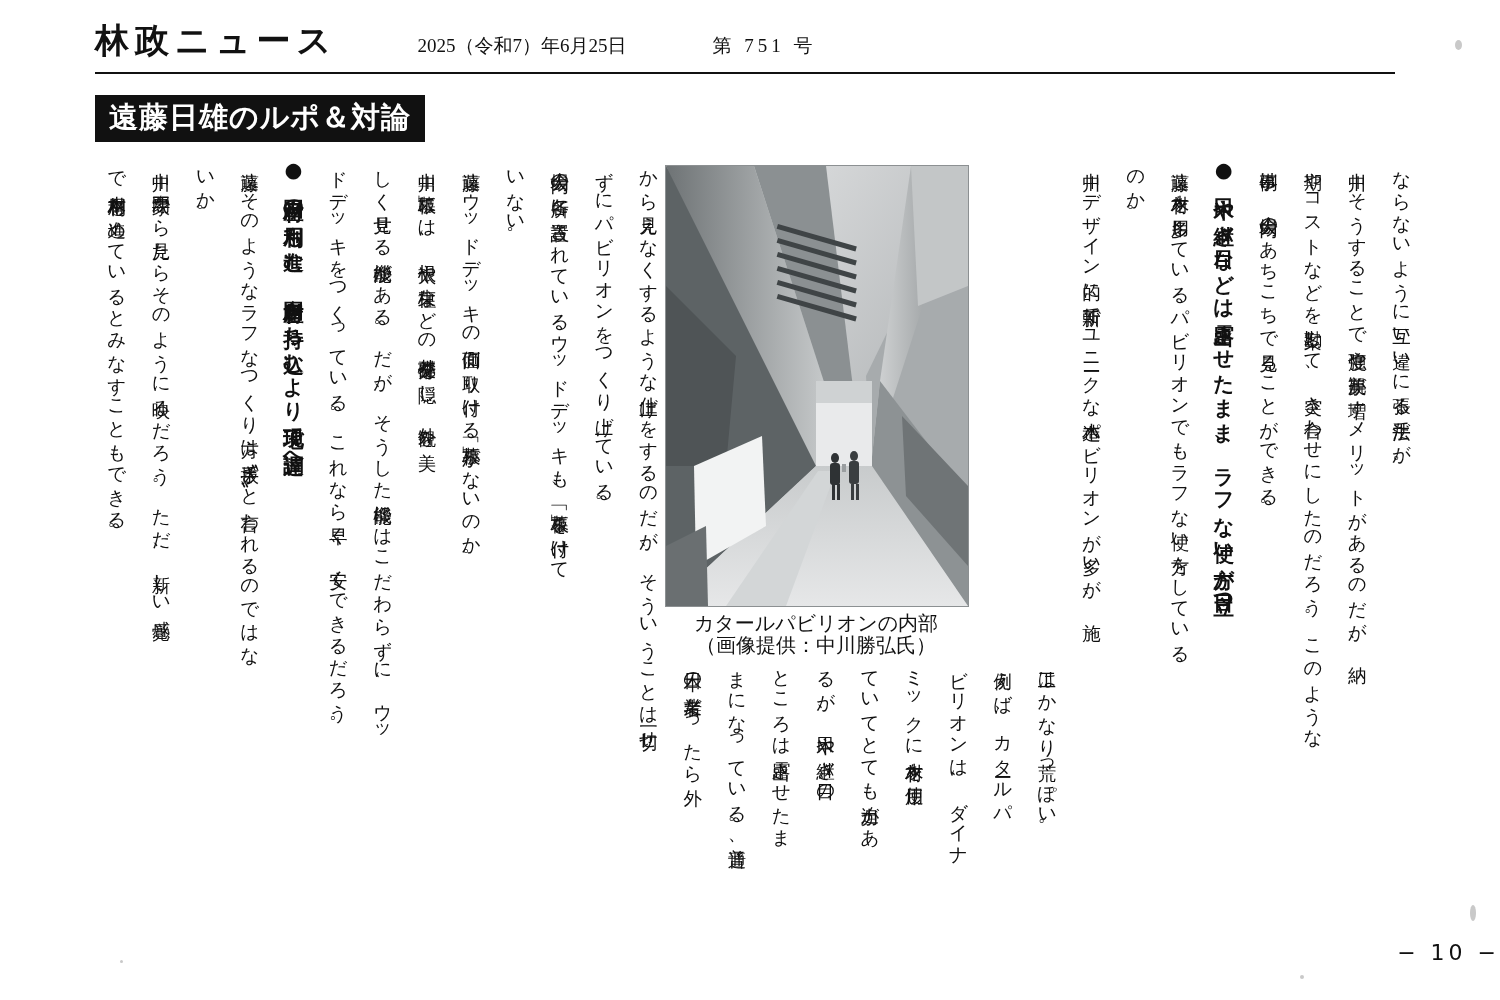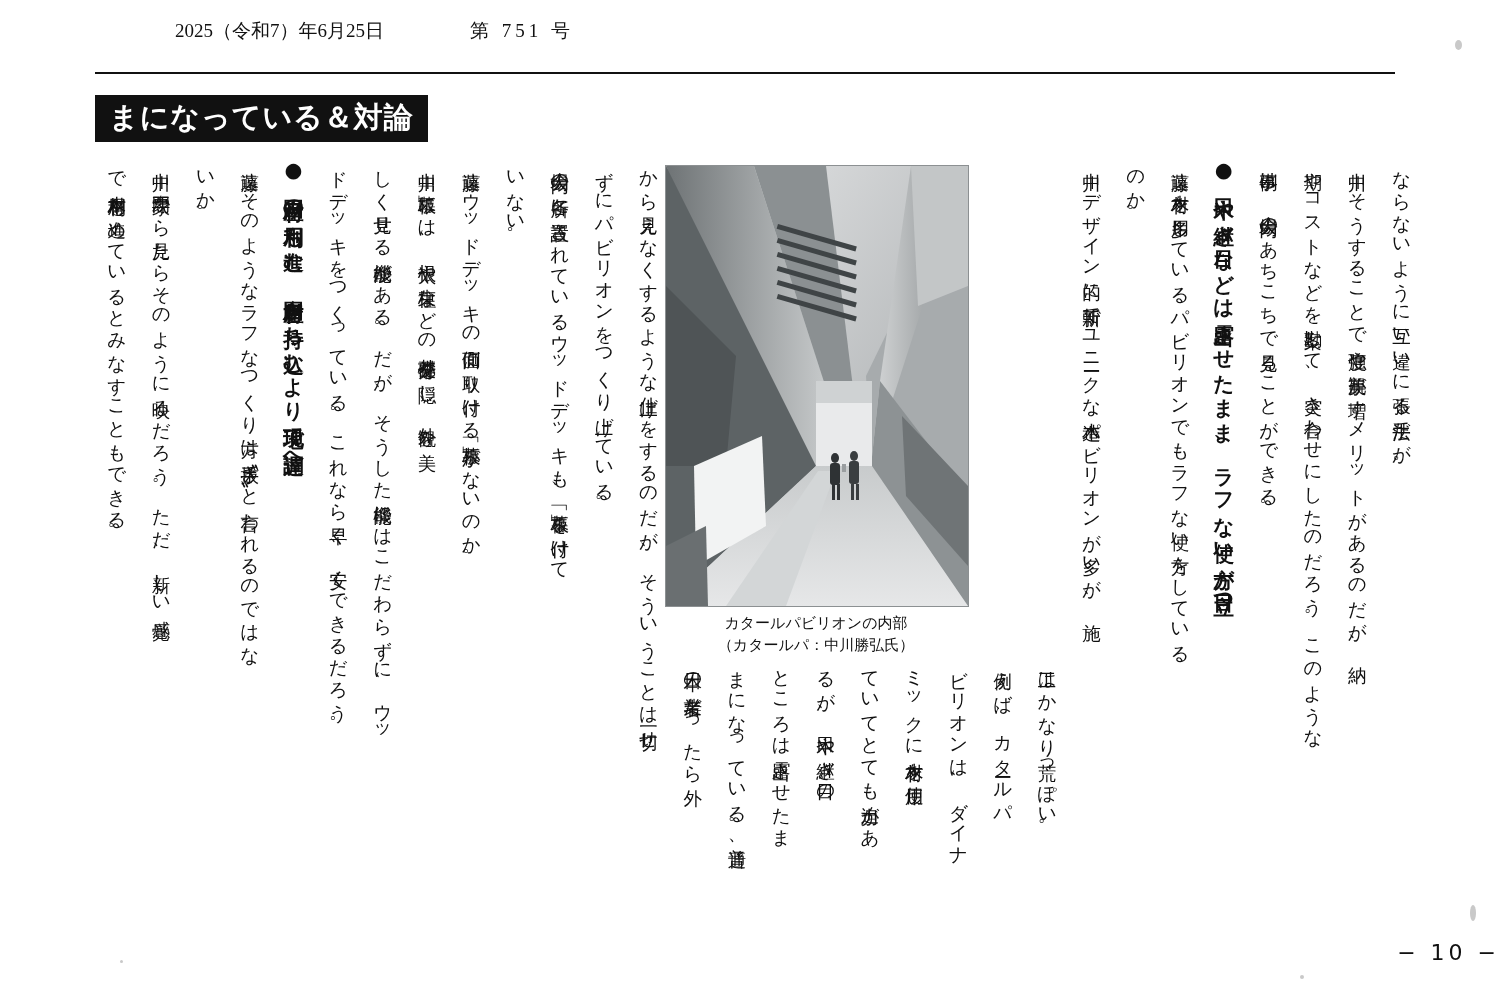--- a/index.html
+++ b/index.html
@@ -129,21 +129,21 @@
     overflow: hidden;
     background: #b9bcbd;
     border: 1px solid #8c9092;
   }
   .photo svg { display: block; }
   .caption {
     position: absolute;
     left: 660px;
     top: 612px;
     width: 312px;
-    font-size: 15px;
+    font-size: 20px;
     line-height: 22px;
     text-align: center;
     font-family: "DejaVu Sans", "Liberation Sans", sans-serif;
   }
 
   
   .page-number {
     position: absolute;
     left: 0;
     top: 940px;
@@ -158,27 +158,28 @@
   .speckle {
     position: absolute;
     background: #c9c9c9;
     border-radius: 50%;
   }
 </style>
 </head>
 <body>
 
 <div class="masthead">
+  <div class="masthead-title">林政ニュース</div>
   <div class="masthead-date">2025（令和7）年6月25日</div>
   <div class="masthead-issue">第 751 号</div>
 </div>
 <div class="rule-top"></div>
 
 <div class="headline-row">
-  <div class="headline-tag">まになっている＆対論</div>
+  <div class="headline-tag">遠藤日雄のルポ＆対論</div>
 </div>
 
 <div class="body-area">
 
 <div class="col" style="left: 21.3px;">で木材利用を進めているとみなすこともできる。</div>
     <div class="col" style="left: 65.6px;">中川　専門家から見たらそのように映るだろう。ただ、新しい感覚</div>
     <div class="col" style="left: 109.9px;">いか。</div>
     <div class="col" style="left: 154.2px;">遠藤　そのようなラフなつくり方は〝手抜き〟と言われるのではな</div>
     <div class="col bold" style="left: 198.5px;">●国産材の利用も進む、自国産材を持ち込むより現地で調達へ</div>
     <div class="col" style="left: 242.8px;">ドデッキをつくっている。これなら早く、安くできるだろう。</div>
@@ -270,21 +271,21 @@
       <rect x="190" y="318" width="3" height="16"></rect>
     </g>
     <rect x="176" y="298" width="4" height="8" fill="#9a9ea0"></rect>
 
     <polygon points="28,300 96,270 100,360 30,400" fill="#f2f3f3"></polygon>
     <polygon points="0,380 40,360 42,440 0,440" fill="#6a6f71"></polygon>
   </svg>
 </div>
 <div class="caption">
   <div>カタールパビリオンの内部</div>
-  <div>（カタールパ：中川勝弘氏）</div>
+  <div>（画像提供：中川勝弘氏）</div>
 </div>
 
 <div class="page-number">− 10 −</div>
 
 <div class="speckle" style="left: 1455px; top: 40px; width: 7px; height: 10px;"></div>
 <div class="speckle" style="left: 1470px; top: 905px; width: 6px; height: 16px;"></div>
 <div class="speckle" style="left: 1300px; top: 975px; width: 4px; height: 4px;"></div>
 <div class="speckle" style="left: 120px; top: 960px; width: 3px; height: 3px;"></div>
 
 </body></html>

